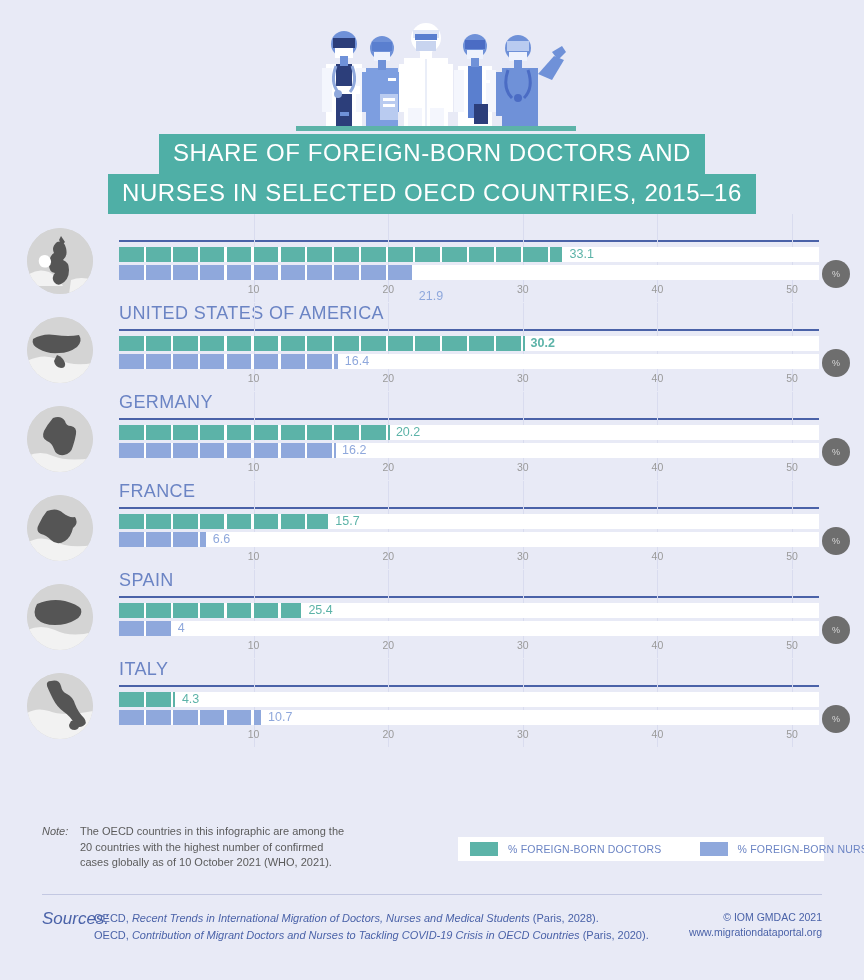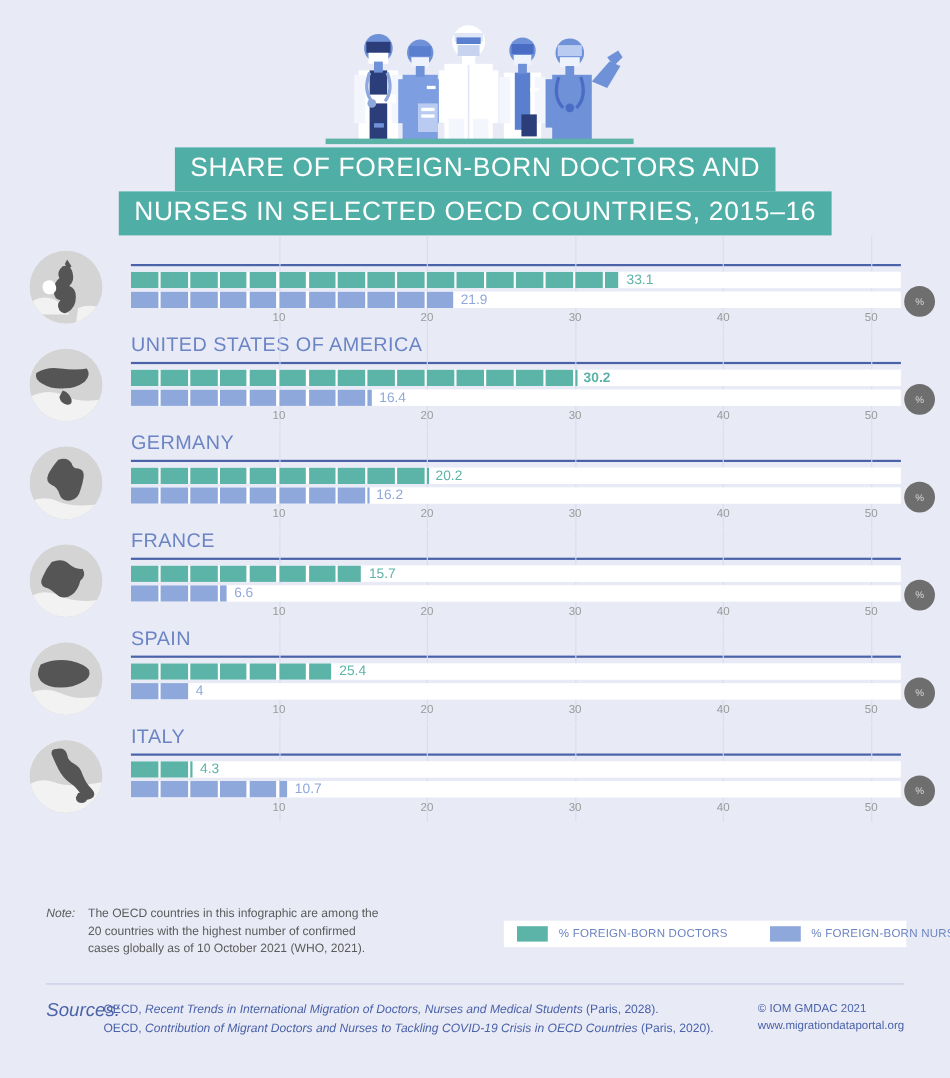--- a/index.html
+++ b/index.html
@@ -85,21 +85,21 @@
   .leg-txt{margin-left:10px;color:#6b84c4;font-size:10.5px;letter-spacing:.2px;white-space:nowrap;}
 
   .hr{position:absolute;left:42px;top:88px;width:780px;height:1px;background:#c3c8e2;}
 
   .sources{position:absolute;left:42px;top:104px;}
   .src-row{display:flex;}
   .src-lbl{color:#4a62a8;font-size:17px;font-style:italic;width:52px;flex:none;line-height:17px;}
   .src-body{color:#4a62a8;font-size:11px;line-height:17px;}
   .src-body i{font-style:italic;}
 
-  .credit{position:absolute;right:42px;top:104px;color:#4a62a8;font-size:10.5px;line-height:15px;}
+  .credit{position:absolute;right:42px;top:104px;text-align:right;color:#4a62a8;font-size:10.5px;line-height:15px;}
 </style>
 </head>
 <body>
 
 <div class="hero">
 
   <div class="hero-illo">
     <svg viewBox="0 0 280 122" width="280" height="122" aria-hidden="true">
       <rect x="0" y="0" width="280" height="122" fill="#e8eaf6"></rect>
 
@@ -237,21 +237,21 @@
               <div class="blk nur" style="left: 80.7692px; width: 24.7231px;"></div>
               <div class="blk nur" style="left: 107.692px; width: 24.7231px;"></div>
               <div class="blk nur" style="left: 134.615px; width: 24.7231px;"></div>
               <div class="blk nur" style="left: 161.538px; width: 24.7231px;"></div>
               <div class="blk nur" style="left: 188.462px; width: 24.7231px;"></div>
               <div class="blk nur" style="left: 215.385px; width: 24.7231px;"></div>
               <div class="blk nur" style="left: 242.308px; width: 24.7231px;"></div>
               <div class="blk nur" style="left: 269.231px; width: 23.3769px;"></div>
             </div>
           </div>
-          <div class="vlabel nur" style="left: 299.808px;">21.9</div>
+          <div class="vlabel nur" style="left: 299.808px; margin-top: 24px;">21.9</div>
         </div>
         <div class="axis">
           <span style="left: 134.615px;">10</span>
           <span style="left: 269.231px;">20</span>
           <span style="left: 403.846px;">30</span>
           <span style="left: 538.462px;">40</span>
           <span style="left: 673.077px;">50</span>
         </div>
       </div>
       <div class="pct-badge">%</div>

